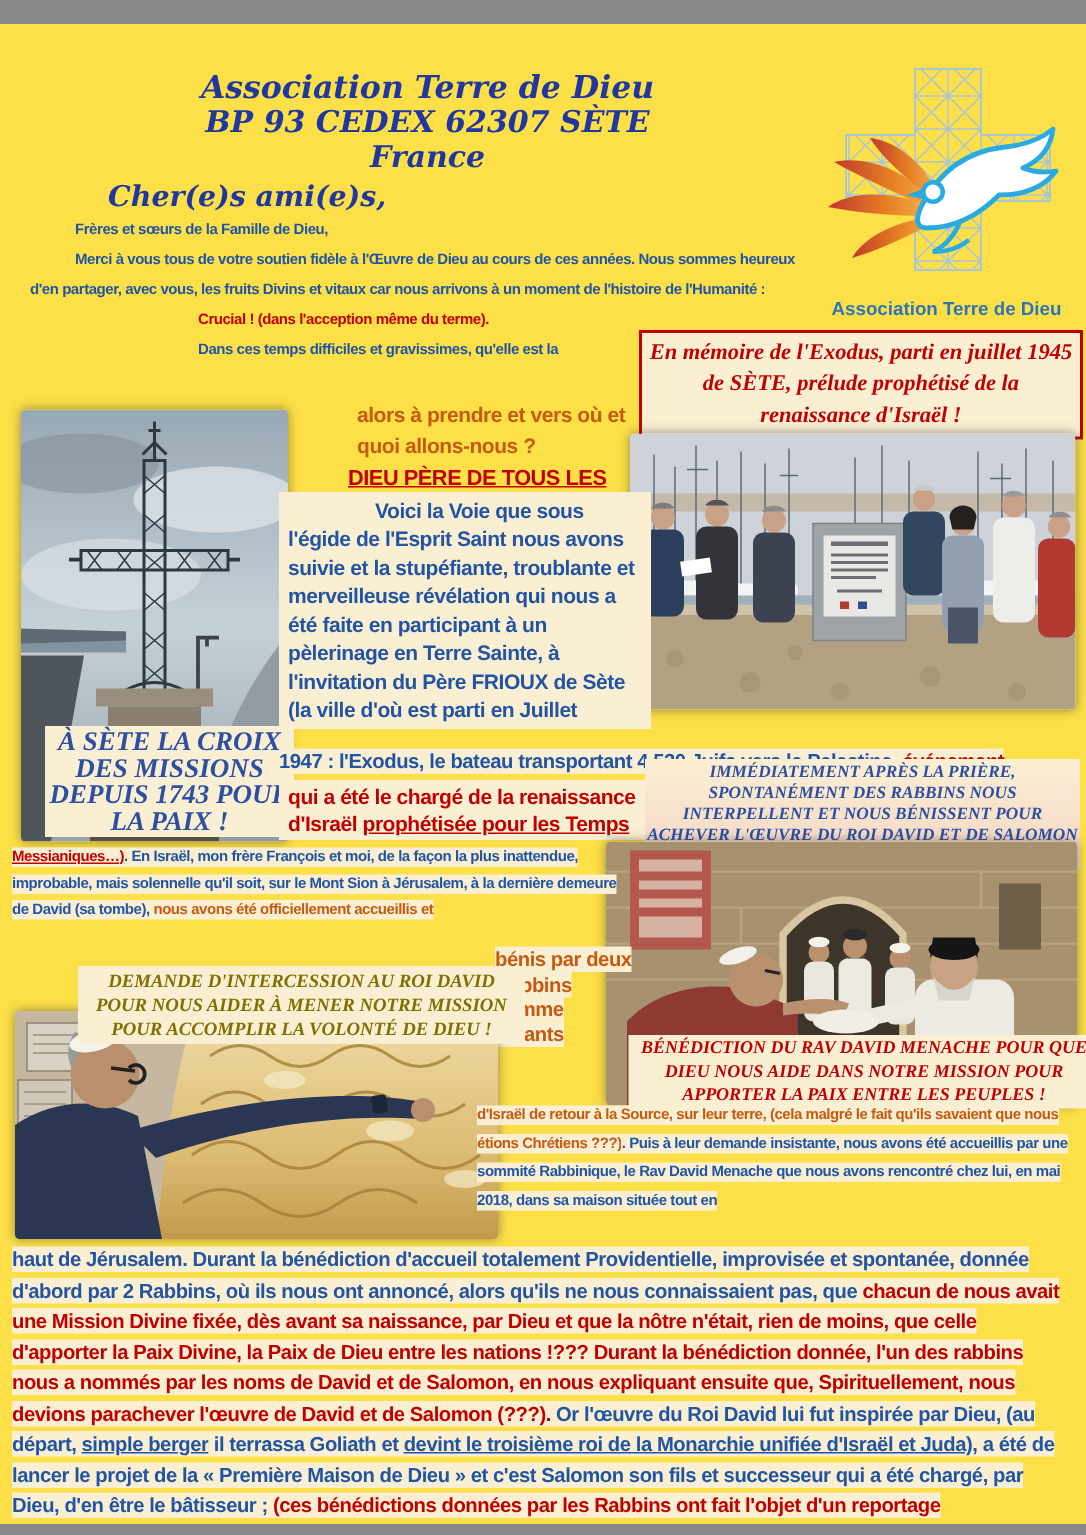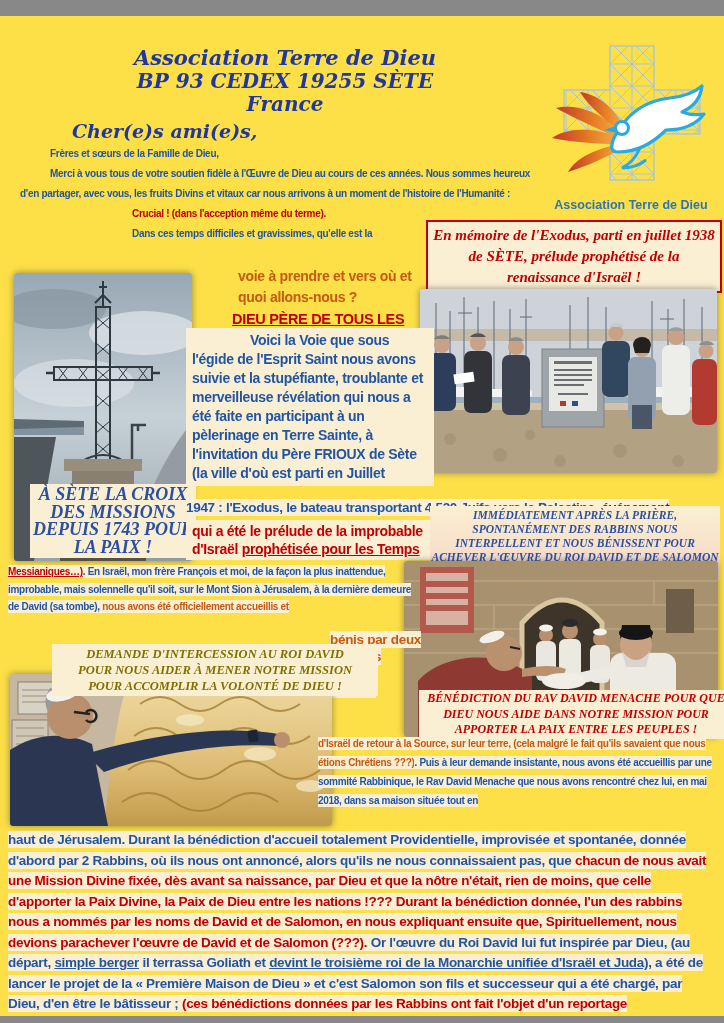--- a/index.html
+++ b/index.html
@@ -34,21 +34,21 @@
   .contact{color:var(--navy,#17375E);font-size:13px;line-height:18px;text-align:center;font-family:"Liberation Sans",sans-serif;font-style:normal;}
   .logo-label{color:var(--logolabel,#2E75B6);font-size:12.5px;text-align:center;font-weight:bold;}
 </style>
 </head>
 <body>
 
 <div class="page">
 
   <div class="abs header-org script" style="left:115px;top:30px;width:340px;">
     <div class="l1">Association Terre de Dieu</div>
-    <div class="l2">BP 93 CEDEX 19255 SÈTE France</div>
+    <div class="l2">BP 93 CEDEX 62307 SÈTE France</div>
   </div>
 
   <div class="abs" style="left:544px;top:26px;width:174px;">
     <svg width="174" height="152" viewBox="0 0 174 152">
       <defs>
         <pattern id="lat" width="22" height="22" patternUnits="userSpaceOnUse">
           <path d="M0,0 H22 V22 H0 Z M0,0 L22,22 M22,0 L0,22" fill="none" stroke="#A9C6D8" stroke-width="1"></path>
         </pattern>
         <linearGradient id="fl" x1="0" y1="0" x2="1" y2="0">
           <stop offset="0" stop-color="#C0392B"></stop>
@@ -72,21 +72,21 @@
         <path d="M96,106 Q90,120 78,126 Q92,126 102,118" fill="none" stroke="#29ABE2" stroke-width="3"></path>
       </g>
     </svg>
     <div class="logo-label">Association Terre de Dieu</div>
   </div>
 
   <div class="abs script" style="left:72px;top:104px;font-size:19px;text-align:center;">Cher(e)s ami(e)s,</div>
 
   <div class="abs body-sm" style="left:20px;top:128px;width:526px;"><span class="b i1">Frères et sœurs de la Famille de Dieu,</span><br><span class="b i1">Merci à vous tous de votre soutien fidèle à l'Œuvre de Dieu au cours de ces années. Nous sommes heureux d'en partager, avec vous, les fruits Divins et vitaux car nous arrivons à un moment de l'histoire de l'Humanité :</span><br><span class="r i2">Crucial ! (dans l'acception même du terme).</span><br><span class="b i2">Dans ces temps difficiles et gravissimes, qu'elle est la</span></div>
 
-  <div class="abs o body-sm" style="left:238px;top:250px;width:205px;line-height:21px;font-size:14px;">voie à prendre et vers où et quoi allons-nous ?</div>
+  <div class="abs o body-sm" style="left:238px;top:250px;width:205px;line-height:21px;font-size:14px;">alors à prendre et vers où et quoi allons-nous ?</div>
 
   <div class="abs r u body-sm" style="left:232px;top:293px;width:212px;line-height:21px;font-size:14.5px;">DIEU PÈRE DE TOUS LES PEUPLES NOUS APPELLE !</div>
 
   <div class="abs photo" style="left:14px;top:257px;width:178px;height:288px;">
     <svg width="178" height="288" viewBox="0 0 178 288">
       <defs>
         <linearGradient id="sky1" x1="0" y1="0" x2="0" y2="1">
           <stop offset="0" stop-color="#98A8B4"></stop>
             <stop offset=".5" stop-color="#C6D0D7"></stop>
             <stop offset="1" stop-color="#97A3AC"></stop>
@@ -113,21 +113,21 @@
       <rect x="50" y="186" width="78" height="12" fill="#978E7E"></rect>
       <rect x="58" y="198" width="62" height="54" fill="#8A8072"></rect>
       <rect x="74" y="212" width="30" height="20" fill="#5F5B52"></rect>
       <rect x="52" y="252" width="74" height="14" fill="#6F675A"></rect>
       <rect x="46" y="266" width="86" height="22" fill="#565049"></rect>
     </svg>
   </div>
 
   <div class="abs serifcap capblue block-cream" style="left:30px;top:468px;width:162px;font-size:18px;line-height:17.5px;padding:2px 2px;">À SÈTE LA CROIX DES MISSIONS DEPUIS 1743 POUR LA PAIX !</div>
 
-  <div class="abs redbox serifcap" style="left:426px;top:204px;width:284px;">En mémoire de l'Exodus, parti en juillet 1938 de SÈTE, prélude prophétisé de la renaissance d'Israël !</div>
+  <div class="abs redbox serifcap" style="left:426px;top:204px;width:284px;">En mémoire de l'Exodus, parti en juillet 1945 de SÈTE, prélude prophétisé de la renaissance d'Israël !</div>
 
   <div class="abs photo" style="left:420px;top:273px;width:297px;height:184px;">
     <svg width="297" height="184" viewBox="0 0 297 184">
       <rect width="297" height="184" fill="#CDD3D9"></rect>
       <rect x="0" y="40" width="297" height="12" fill="#C3B49C" opacity=".8"></rect>
       <g stroke="#5E6A75" stroke-width="1">
         <path d="M16,14 V100 M30,22 V100 M44,8 V98 M58,18 V100 M74,12 V102 M90,20 V100 M106,10 V96 M150,16 V72 M168,8 V70 M186,18 V72 M232,12 V96 M248,20 V98 M264,10 V96 M282,18 V98"></path>
         <path d="M38,24 h14 M100,28 h12 M240,30 h14"></path>
       </g>
       <g fill="#F2F4F4">
@@ -186,21 +186,21 @@
           <path d="M279,56 a8,6 0 0 1 15,0" fill="#8F8F8F"></path>
         <rect x="272" y="70" width="25" height="66" rx="7" fill="#B23A31"></rect>
       </g>
     </svg>
   </div>
 
   <div class="abs block-cream body-col" style="left:186px;top:312px;width:236px;padding:3px 6px;"><span class="b i3">Voici la Voie que sous l'égide de l'Esprit Saint nous avons suivie et la stupéfiante, troublante et merveilleuse révélation qui nous a été faite en participant à un pèlerinage en Terre Sainte, à l'invitation du Père FRIOUX de Sète (la ville d'où est parti en Juillet</span></div>
 
   <div class="abs hl body-sm" style="left:186px;top:482px;width:534px;font-size:13.5px;"><span class="b">1947 : l'Exodus, le bateau transportant 4 530 Juifs vers la Palestine, </span><span class="r">événement</span></div>
 
-  <div class="abs block-cream body-col" style="left:186px;top:504px;width:236px;padding:2px 6px;line-height:18px;"><span class="r">qui a été le prélude de la improbable d'Israël </span><span class="r u">prophétisée pour les Temps</span></div>
+  <div class="abs block-cream body-col" style="left:186px;top:504px;width:236px;padding:2px 6px;line-height:18px;"><span class="r">qui a été le chargé de la renaissance d'Israël </span><span class="r u">prophétisée pour les Temps</span></div>
 
   <div class="abs serifcap capblue" style="left:430px;top:490px;width:290px;font-size:11.5px;line-height:14px;padding:2px 0;background:linear-gradient(var(--cream,#FBEFD3),var(--pink,#F5D5C5));">IMMÉDIATEMENT APRÈS LA PRIÈRE, SPONTANÉMENT DES RABBINS NOUS INTERPELLENT ET NOUS BÉNISSENT POUR ACHEVER L'ŒUVRE DU ROI DAVID ET DE SALOMON !</div>
 
   <div class="abs photo" style="left:404px;top:545px;width:314px;height:176px;">
     <svg width="314" height="176" viewBox="0 0 314 176">
       <rect width="314" height="176" fill="#A7916F"></rect>
       <g stroke="#C3B18E" stroke-width="1.5" opacity=".6">
         <path d="M0,20 H314 M0,44 H314 M0,68 H120 M200,68 H314 M0,92 H120 M200,92 H314"></path>
         <path d="M40,20 V44 M90,44 V68 M250,20 V44 M280,44 V68"></path>
       </g>
@@ -245,21 +245,21 @@
       <ellipse cx="160" cy="120" rx="22" ry="8" fill="#F0EEE6"></ellipse>
     </svg>
   </div>
 
   <div class="abs serifcap capred block-cream" style="left:419px;top:674px;width:310px;font-size:12px;line-height:15.5px;padding:1px 2px;">BÉNÉDICTION DU RAV DAVID MENACHE POUR QUE DIEU NOUS AIDE DANS NOTRE MISSION POUR APPORTER LA PAIX ENTRE LES PEUPLES !</div>
 
   <div class="abs hl body-sm" style="left:8px;top:547px;width:414px;line-height:17.5px;"><span class="r u">Messianiques…)</span><span class="b">. En Israël, mon frère François et moi, de la façon la plus inattendue, improbable, mais solennelle qu'il soit, sur le Mont Sion à Jérusalem, à la dernière demeure de David (sa tombe), </span><span class="o">nous avons été officiellement accueillis et</span></div>
 
   <div class="abs hl body-sm" style="left:330px;top:616px;width:92px;line-height:16.5px;font-size:13.5px;"><span class="o">bénis par deux Rabbins comme enfants</span></div>
 
-  <div class="abs serifcap capolive block-cream" style="left:52px;top:628px;width:292px;font-size:12.5px;line-height:16px;padding:2px 17px;z-index:3;">DEMANDE D'INTERCESSION AU ROI DAVID POUR NOUS AIDER À MENER NOTRE MISSION POUR ACCOMPLIR LA VOLONTÉ DE DIEU !</div>
+  <div class="abs serifcap capolive block-cream" style="left:52px;top:628px;width:292px;font-size:12.5px;line-height:16px;padding:2px 3px;z-index:3;">DEMANDE D'INTERCESSION AU ROI DAVID POUR NOUS AIDER À MENER NOTRE MISSION POUR ACCOMPLIR LA VOLONTÉ DE DIEU !</div>
 
   <div class="abs photo" style="left:10px;top:658px;width:322px;height:152px;">
     <svg width="322" height="152" viewBox="0 0 322 152">
       <defs>
         <linearGradient id="gold" x1="0" y1="0" x2="0" y2="1">
           <stop offset="0" stop-color="#EED9A2"></stop>
             <stop offset=".6" stop-color="#DDBC74"></stop>
             <stop offset="1" stop-color="#C29A4C"></stop>
         </linearGradient>
       </defs>

